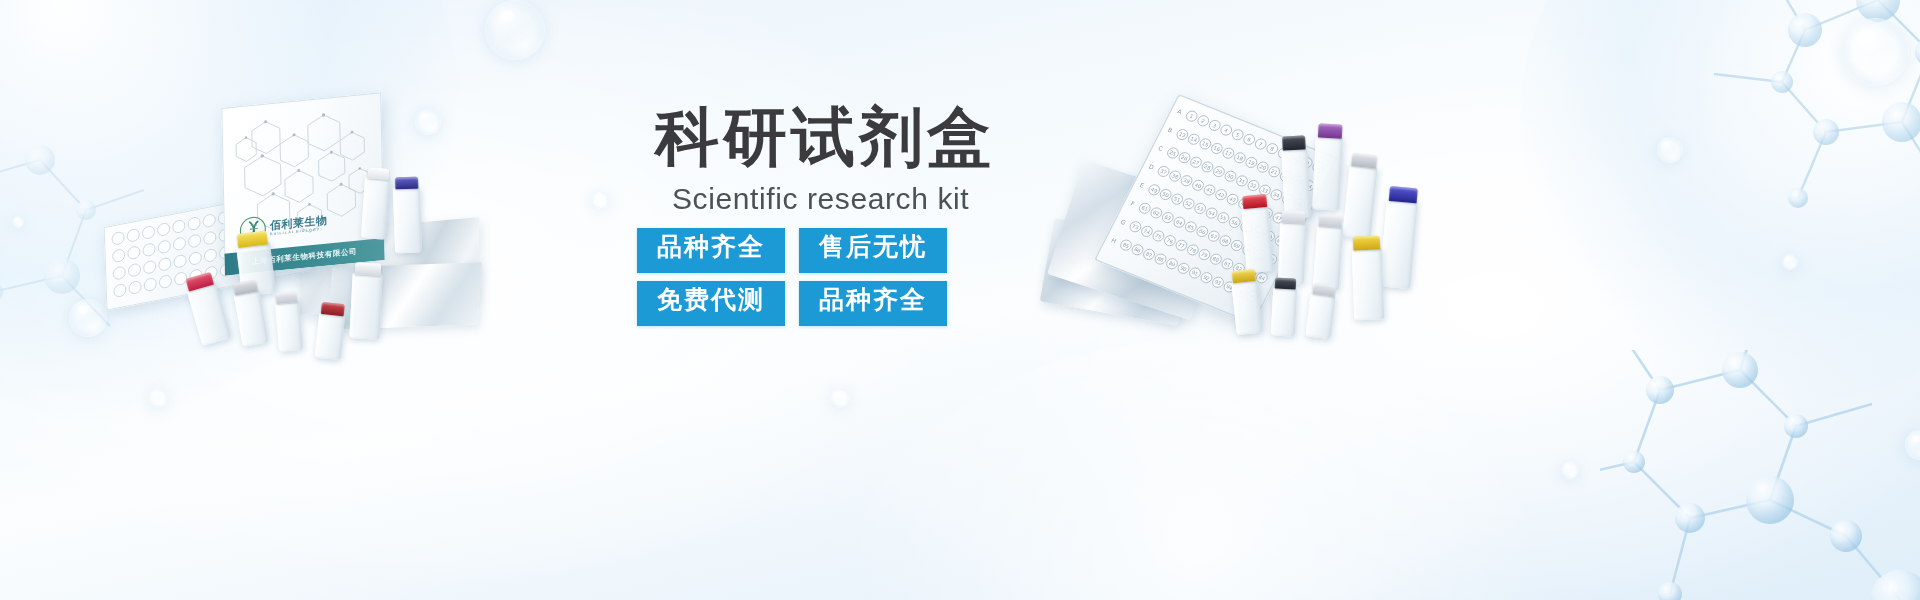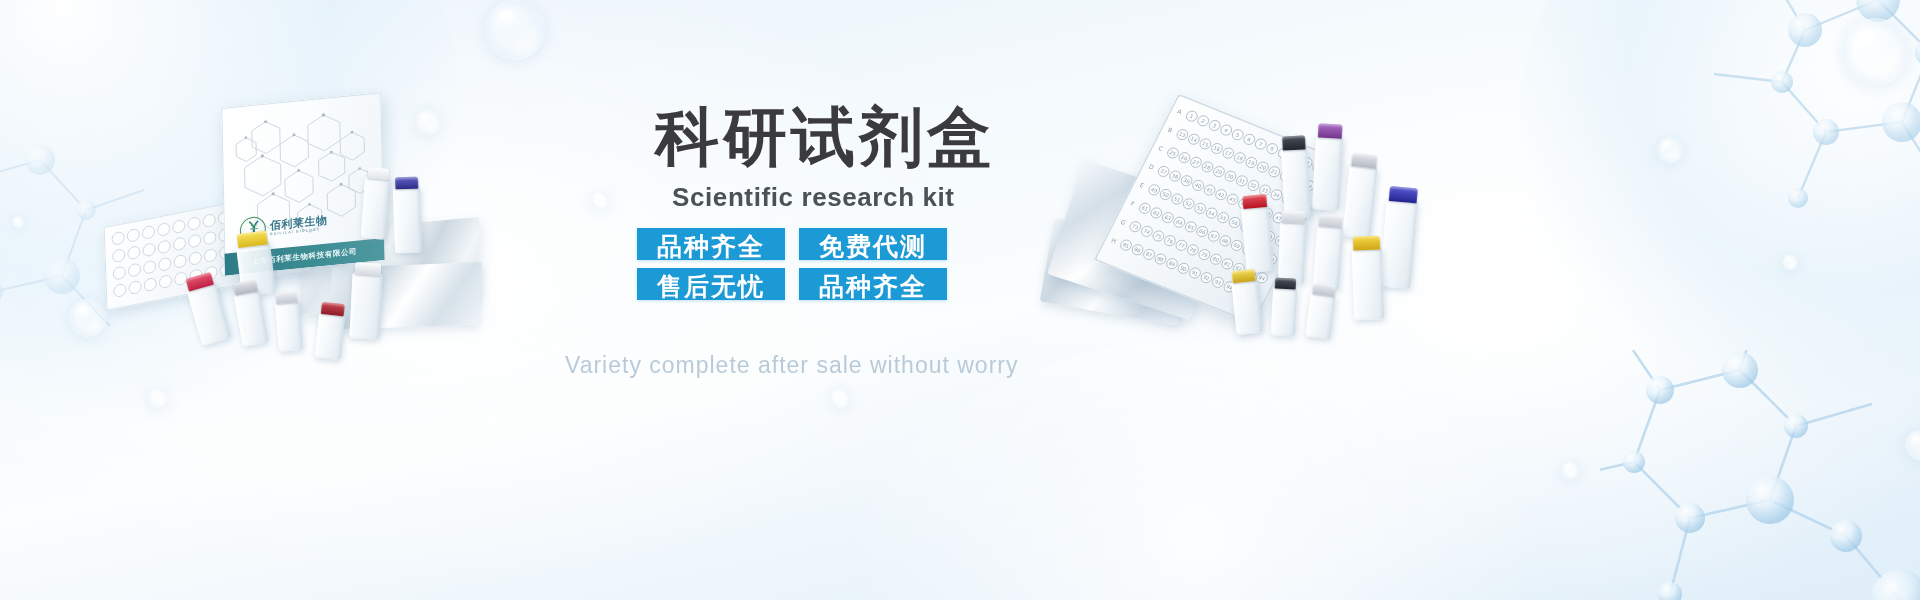--- a/index.html
+++ b/index.html
@@ -44,27 +44,27 @@
   .center{position:absolute;left:0;top:0;width:1920px;height:600px;}
 
   .title{
     position:absolute;left:655px;top:105px;
     font-size:64px;line-height:1;letter-spacing:4px;font-weight:700;color:#3b3b3d;
     text-shadow:0 1px 0 rgba(255,255,255,.7);
     font-family:"DejaVu Sans","Liberation Sans",sans-serif;
   }
   .subtitle{
     position:absolute;left:672px;top:182px;
-    font-size:26px;letter-spacing:.6px;color:#4b5257;font-weight:700;
+    font-size:30px;letter-spacing:.6px;color:#4b5257;font-weight:400;
   }
 
   .badges{position:absolute;left:637px;top:228px;
     display:grid;grid-template-columns:148px 148px;gap:8px 14px;}
   .badge{
-    height:32px;line-height:38px;text-align:center;
+    height:45px;line-height:38px;text-align:center;
     font-size:25px;letter-spacing:2px;color:#ffffff;font-weight:700;
     background:#1c9ad6;
     font-family:"DejaVu Sans","Liberation Sans",sans-serif;
     box-shadow:0 1px 3px rgba(28,154,214,.28);
   }
 
   .taglines{position:absolute;left:565px;top:350px;width:640px;}
   .tagline{
     font-size:23px;line-height:31px;letter-spacing:1px;color:#b9cbd8;font-weight:400;
     white-space:nowrap;
@@ -613,23 +613,22 @@
       <div class="cap" style="top:-10px;width:22px;height:11px;background:linear-gradient(180deg,#e9ecf0,#bfc4cd);"></div>
     </div>
   </div>
 
   <div class="center">
     <div class="title">科研试剂盒</div>
     <div class="subtitle">Scientific research kit</div>
 
     <div class="badges">
       <div class="badge">品种齐全</div>
+      <div class="badge">售后无忧</div>
       <div class="badge">免费代测</div>
-      <div class="badge">售后无忧</div>
       <div class="badge">品种齐全</div>
     </div>
 
     <div class="taglines">
-      <div class="tagline">Variety complete after sale without worry</div>
     </div>
   </div>
 
 </div>
 
 </body></html>

